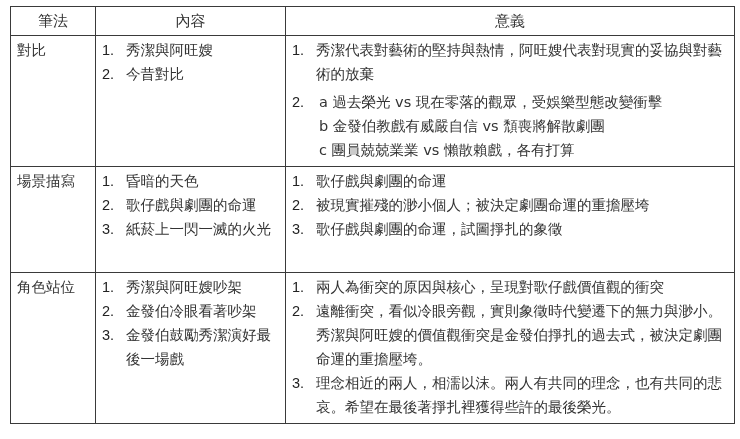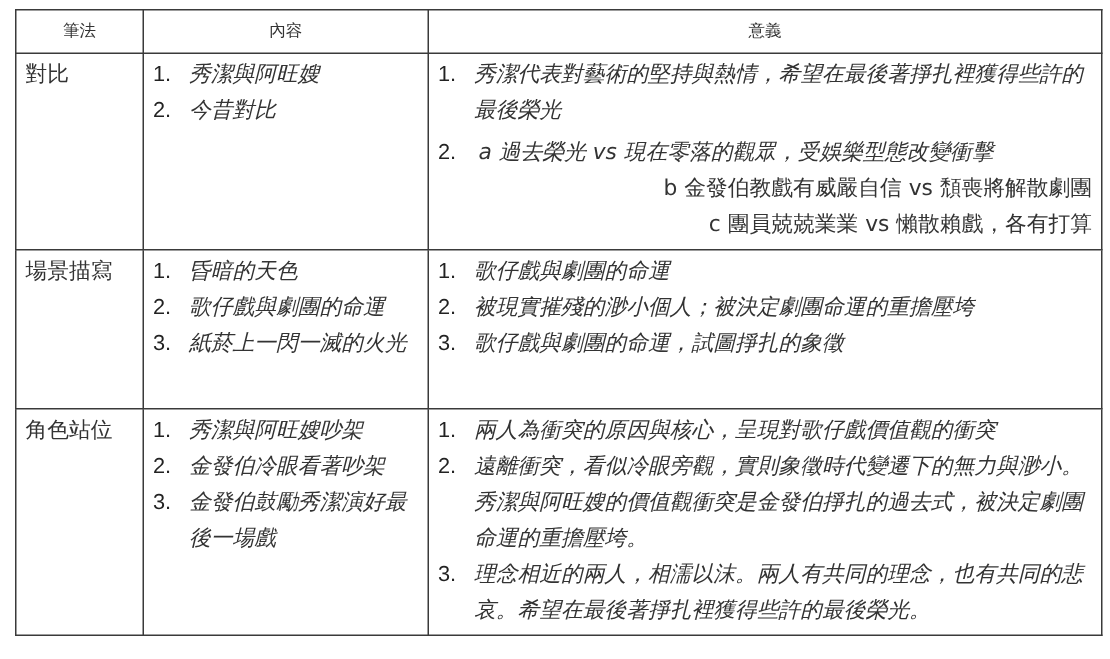--- a/index.html
+++ b/index.html
@@ -39,43 +39,42 @@
     height: 28px;
     text-align: center;
     vertical-align: middle !important;
     font-size: 15px;
     line-height: 28px;
   }
   .hdr-cell {
     height: 28px;
     text-align: center;
     vertical-align: middle !important;
-    font-size: 11px;
+    font-size: 15px;
     line-height: 28px;
   }
   .label-cell {
     padding: 2px 0 0 6px !important;
     border-radius: 14px;
   }
   .list-cell {
     padding: 2px 6px 4px 6px !important;
   }
   .li {
     display: flex;
     align-items: flex-start;
   }
   .num {
     flex: 0 0 24px;
     font-family: "Liberation Sans", sans-serif;
     color: #222;
   }
-  .txt { flex: 1 1 auto; font-style: italic; }
+  .txt { flex: 1 1 auto; }
   .sub {
     padding-left: 27px;
-    text-align: right;
   }
   .sub-first { padding-left: 3px; }
   .row1 td { height: 118px; }
   .row2 td { height: 99px; }
   .row3 td { height: 143px; }
 </style>
 </head>
 <body>
 
 <table class="writing">
@@ -99,21 +98,21 @@
             <span class="txt">秀潔與阿旺嫂</span>
           </div>
       <div class="li">
             <span class="num">2.</span>
             <span class="txt">今昔對比</span>
           </div>
     </td>
     <td class="list-cell">
       <div class="li">
             <span class="num">1.</span>
-            <span class="txt">秀潔代表對藝術的堅持與熱情，希望在最後著掙扎裡獲得些許的最後榮光</span>
+            <span class="txt">秀潔代表對藝術的堅持與熱情，阿旺嫂代表對現實的妥協與對藝術的放棄</span>
           </div>
       <div class="li" style="margin-top:4px">
             <span class="num">2.</span>
             <span class="txt sub-first">a 過去榮光 vs 現在零落的觀眾，受娛樂型態改變衝擊</span>
           </div>
       <div class="sub">b 金發伯教戲有威嚴自信 vs 頹喪將解散劇團</div>
       <div class="sub">c 團員兢兢業業 vs 懶散賴戲，各有打算</div>
     </td>
   </tr>
 

